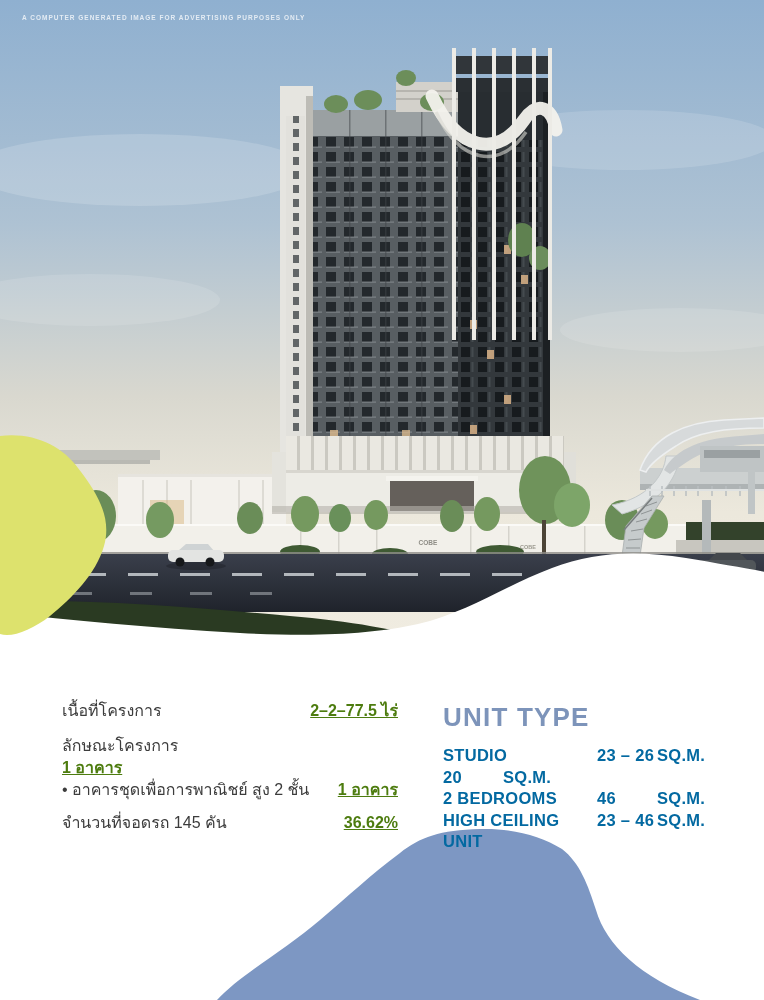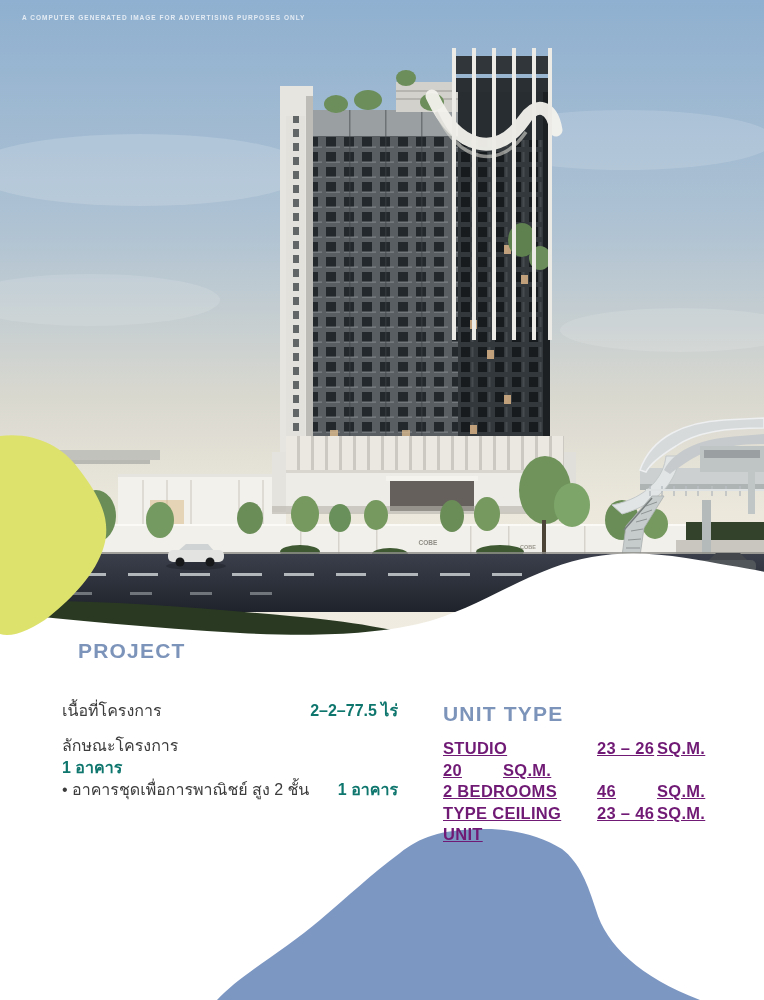--- a/index.html
+++ b/index.html
@@ -15,26 +15,26 @@
   }
   .content{position:absolute;left:0;top:630px;width:764px;z-index:4;}
   .pi-title{
     position:absolute;left:78px;top:8px;
     color:#7d94ba;font-size:21px;font-weight:bold;letter-spacing:1.2px;
     line-height:25px;
   }
   .info-table{position:absolute;left:62px;top:70px;width:336px;color:#3c3c3c;}
   .info-row{display:flex;justify-content:space-between;font-size:16px;line-height:21px;}
   .info-label{font-weight:500;}
-  .info-value{font-weight:bold;color:#0f766e;white-space:nowrap;}
+  .info-value{font-weight:bold;color:#4d7c0f;white-space:nowrap;text-decoration:underline;}
   .mb14{margin-bottom:14px;} .mb1{margin-bottom:1px;} .mb6{margin-bottom:12px;}
   .mb3{margin-bottom:3px;}
   .unit-col{position:absolute;left:443px;top:72px;width:272px;}
-  .ut-title{color:#7d94ba;font-size:21px;font-weight:bold;letter-spacing:1.2px;margin-bottom:12px;}
-  .unit-row{display:flex;font-size:16.5px;font-weight:bold;color:#701a75;line-height:21.5px;letter-spacing:0.3px;text-decoration:underline;}
+  .ut-title{color:#7d94ba;font-size:26px;font-weight:bold;letter-spacing:1.2px;margin-bottom:12px;}
+  .unit-row{display:flex;font-size:16.5px;font-weight:bold;color:#0369a1;line-height:21.5px;letter-spacing:0.3px;}
   .unit-label{flex:1;}
   .unit-size{width:60px;}
   .unit-unit{width:58px;}
   .blob-blue{position:absolute;left:0;top:825px;width:764px;height:175px;z-index:1;}
 </style>
 </head>
 <body>
 
 <div class="page">
 
@@ -276,59 +276,62 @@
     <path d="M-2,612 C70,620 150,628 240,633 C320,637 372,634 418,624 C468,612 500,588 552,568 C594,552 636,550 686,558 C716,563 744,568 766,572 L766,642 L-2,642 Z" fill="#ffffff"></path>
 
     <path d="M0,436 C34,432 62,446 78,468 C98,494 112,518 104,546 C96,574 72,598 50,616 C32,630 12,638 0,634 Z" fill="#dde26d"></path>
   </svg>
 
   <div class="disclaimer">A COMPUTER GENERATED IMAGE FOR ADVERTISING PURPOSES ONLY</div>
 
   <div class="content">
 
     <div class="pi-title">
-      <div>PROJECT</div>
     </div>
 
     <div class="info-table">
       <div class="info-row mb14">
         <span class="info-label">เนื้อที่โครงการ</span>
         <span class="info-value">2–2–77.5 ไร่</span>
       </div>
       <div class="info-row mb1">
         <span class="info-label">ลักษณะโครงการ</span>
         <span class="info-value"></span>
       </div>
       <div class="info-row mb1">
         <span class="info-value">1 อาคาร</span>
       </div>
       <div class="info-row mb6">
         <span class="info-label">• อาคารชุดเพื่อการพาณิชย์ สูง 2 ชั้น</span>
         <span class="info-value">1 อาคาร</span>
+      </div>
+      <div class="info-row">
+        <span class="info-label">จำนวนที่จอดรถ 145 คัน</span>
+        <span class="info-value">36.62%</span>
       </div>
     </div>
 
     <div class="unit-col">
       <div class="ut-title">UNIT TYPE</div>
       <div class="unit-row">
         <span class="unit-label">STUDIO</span>
         <span class="unit-size">23 – 26</span>
         <span class="unit-unit">SQ.M.</span>
       </div>
       <div class="unit-row">
         <span class="unit-size">20</span>
         <span class="unit-unit">SQ.M.</span>
       </div>
       <div class="unit-row">
         <span class="unit-label">2 BEDROOMS</span>
         <span class="unit-size">46</span>
         <span class="unit-unit">SQ.M.</span>
       </div>
       <div class="unit-row">
-        <span class="unit-label">TYPE CEILING UNIT</span>
+        <span class="unit-label">HIGH CEILING UNIT</span>
         <span class="unit-size">23 – 46</span>
         <span class="unit-unit">SQ.M.</span>
       </div>
     </div>
   </div>
 
   <svg class="blob-blue" viewBox="0 0 764 175" aria-hidden="true">
     <path d="M217,175 C240,150 285,125 320,95 C350,70 370,50 400,28 C420,12 440,5 480,4 C510,3 540,10 562,24 C580,38 588,60 596,85 C606,120 640,152 700,175 Z" fill="#7d97c3"></path>
   </svg>
 

